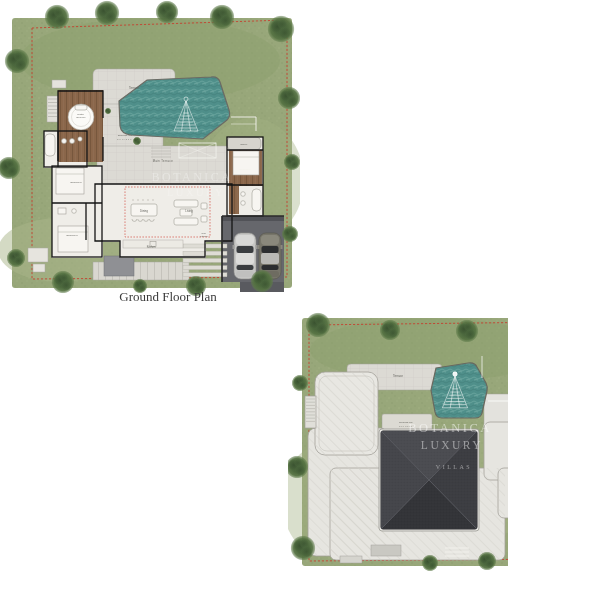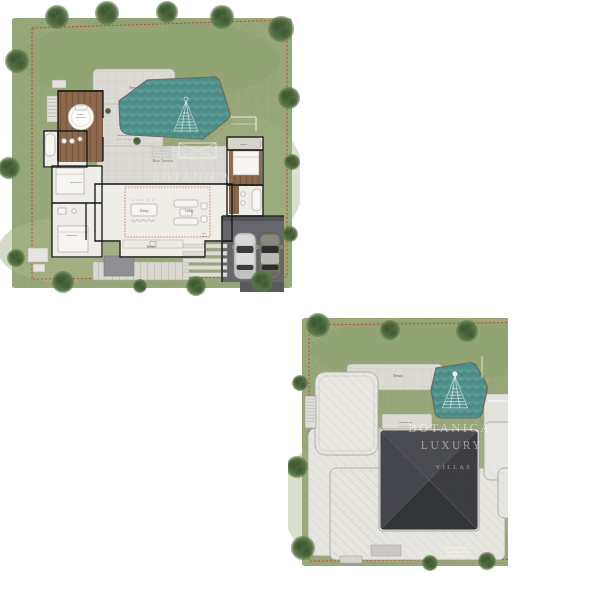--- a/index.html
+++ b/index.html
@@ -341,14 +341,15 @@
     </text>
   </g>
 
   <g text-anchor="middle">
     <text class="wm" x="450" y="432" font-size="12.5" opacity="0.5">BOTANICA</text>
     <text class="wm" x="452" y="449" font-size="11.5" opacity="0.45">LUXURY</text>
     <text class="wm" x="454" y="469" font-size="6" letter-spacing="2.8" opacity="0.45">VILLAS</text>
   </g>
 </svg>
 
+<div class="caption" id="cap-ground">Ground Floor Plan</div>
 
 </div>
 
 </body></html>

